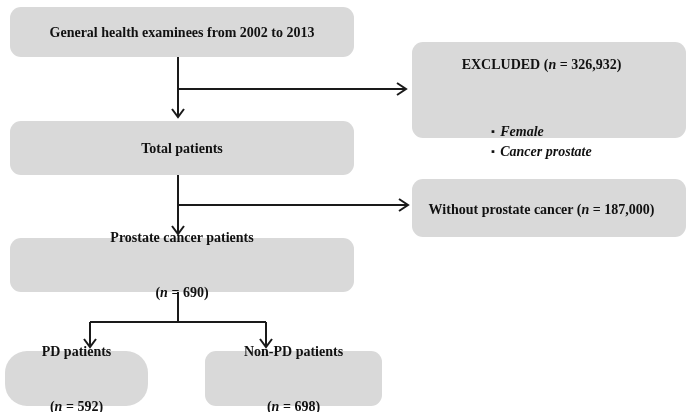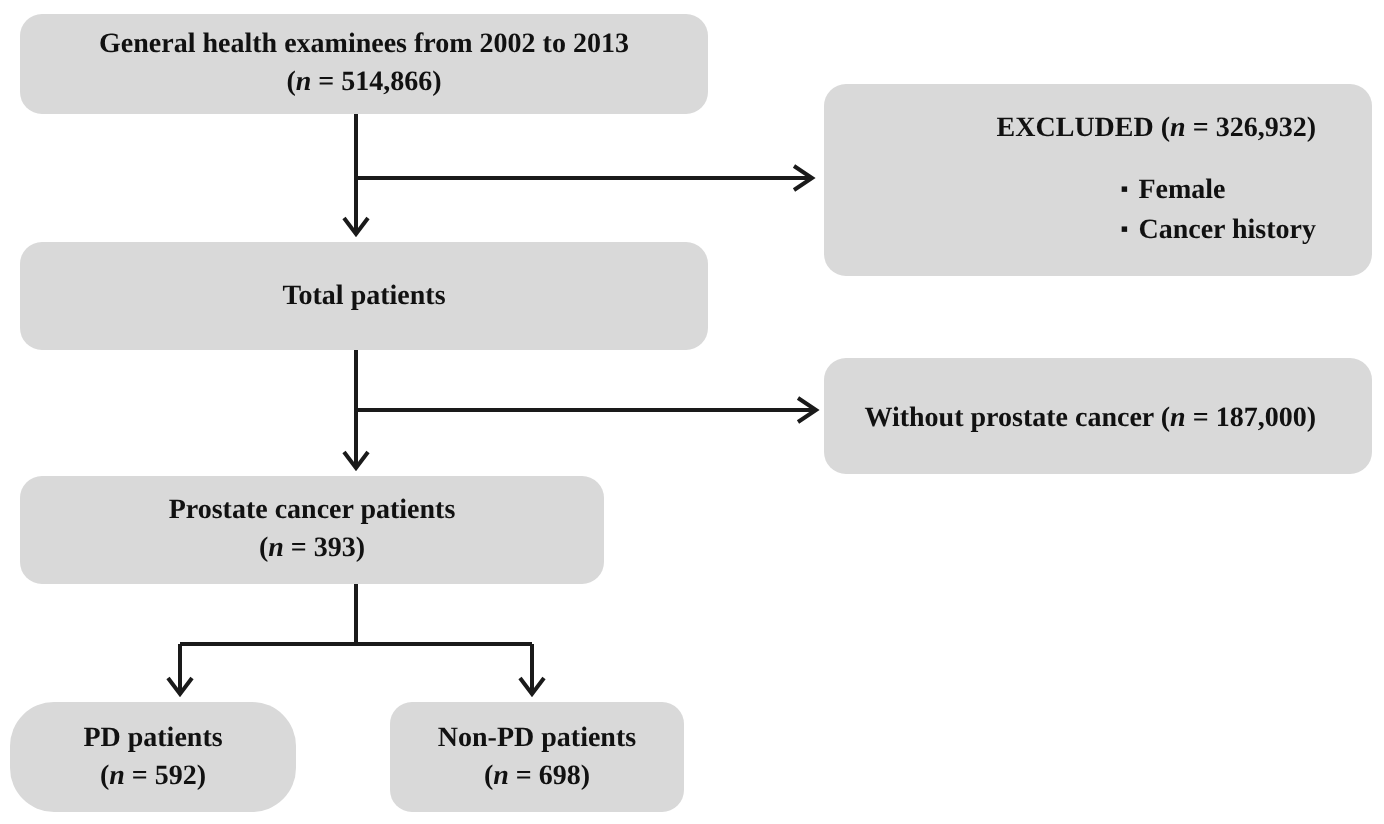--- a/index.html
+++ b/index.html
@@ -4,30 +4,30 @@
 <style>
   * { margin:0; padding:0; box-sizing:border-box; }
   html,body { background:#ffffff; }
   .canvas {
     position:relative; width:692px; height:412px; background:#ffffff;
     font-family:"Liberation Serif", serif; color:#111111; overflow:hidden;
   }
   .box {
     position:absolute; background:#d9d9d9; border-radius:11px;
     display:flex; flex-direction:column; align-items:center; justify-content:center;
-    text-align:center; font-weight:bold; font-size:14px; line-height:19px;
+    text-align:center; font-weight:bold; font-size:14px; line-height:19px;gap:36px;
   }
   .box .nvar { font-style:italic; }
   .side-box {
-    align-items:flex-end; justify-content:flex-start; text-align:left;
+    align-items:center; justify-content:flex-start; text-align:left;
     padding:13px 28px 10px 13px;
   }
   .side-box.vcenter { justify-content:center; }
   .bullet-list { margin-top:12px; }
-  .bullet-row { line-height:19px; }
+  .bullet-row { line-height:19px;font-style:italic; }
   .bullet { font-size:11px; margin-right:5px; position:relative; top:-1px; }
   .connectors { position:absolute; left:0; top:0; pointer-events:none; }
 </style>
 </head>
 <body>
 
 <div class="canvas">
 
   <svg class="connectors" width="692" height="412" viewBox="0 0 692 412">
     <g stroke="#1a1a1a" stroke-width="2" fill="none">
@@ -37,47 +37,46 @@
       <path d="M178,205 H407 M399,199 L408,205 L399,211"></path>
       <path d="M178,292 V322"></path>
       <path d="M90,322 H266"></path>
       <path d="M90,322 V346 M84,339 L90,347 L96,339"></path>
       <path d="M266,322 V346 M260,339 L266,347 L272,339"></path>
     </g>
   </svg>
 
   <div class="box" style="left:10px; top:7px; width:344px; height:50px;">
     <div>General health examinees from 2002 to 2013</div>
-    <div><span>(</span><i class="nvar">n</i> <span>=</span> <span>514,866</span><span>)</span></div>
   </div>
 
   <div class="box side-box" style="left:412px; top:42px; width:274px; height:96px;">
     <div><span>EXCLUDED</span> <span><span>(</span><i class="nvar">n</i> <span>=</span> <span>326,932</span><span>)</span></span></div>
     <div class="bullet-list">
       <div class="bullet-row"><span class="bullet">▪</span><span>Female</span></div>
-      <div class="bullet-row"><span class="bullet">▪</span><span>Cancer history</span></div>
+      <div class="bullet-row"><span class="bullet">▪</span><span>Cancer prostate</span></div>
     </div>
   </div>
 
   <div class="box" style="left:10px; top:121px; width:344px; height:54px;">
     <div>Total patients</div>
   </div>
 
   <div class="box side-box vcenter" style="left:412px; top:179px; width:274px; height:58px;">
     <div><span>Without prostate cancer</span> <span><span>(</span><i class="nvar">n</i> <span>=</span> <span>187,000</span><span>)</span></span></div>
   </div>
 
-  <div class="box" style="left:10px; top:238px; width:292px; height:54px;">
+  <div class="box" style="left:10px; top:238px; width:344px; height:54px;">
     <div>Prostate cancer patients</div>
-    <div><span>(</span><i class="nvar">n</i> <span>=</span> <span>393</span><span>)</span></div>
+    <div><span>(</span><i class="nvar">n</i> <span>=</span> <span>690</span><span>)</span></div>
   </div>
 
   <div class="box" style="left:5px; top:351px; width:143px; height:55px;border-radius:22px;">
     <div>PD patients</div>
     <div><span>(</span><i class="nvar">n</i> <span>=</span> <span>592</span><span>)</span></div>
   </div>
 
-  <div class="box" style="left:195px; top:351px; width:147px; height:55px;align-items:center;">
+  <div class="box" style="left:205px; top:351px; width:177px; height:55px;align-items:center;">
     <div>Non-PD patients</div>
     <div><span>(</span><i class="nvar">n</i> <span>=</span> <span>698</span><span>)</span></div>
   </div>
 
 </div>
 
 </body></html>

